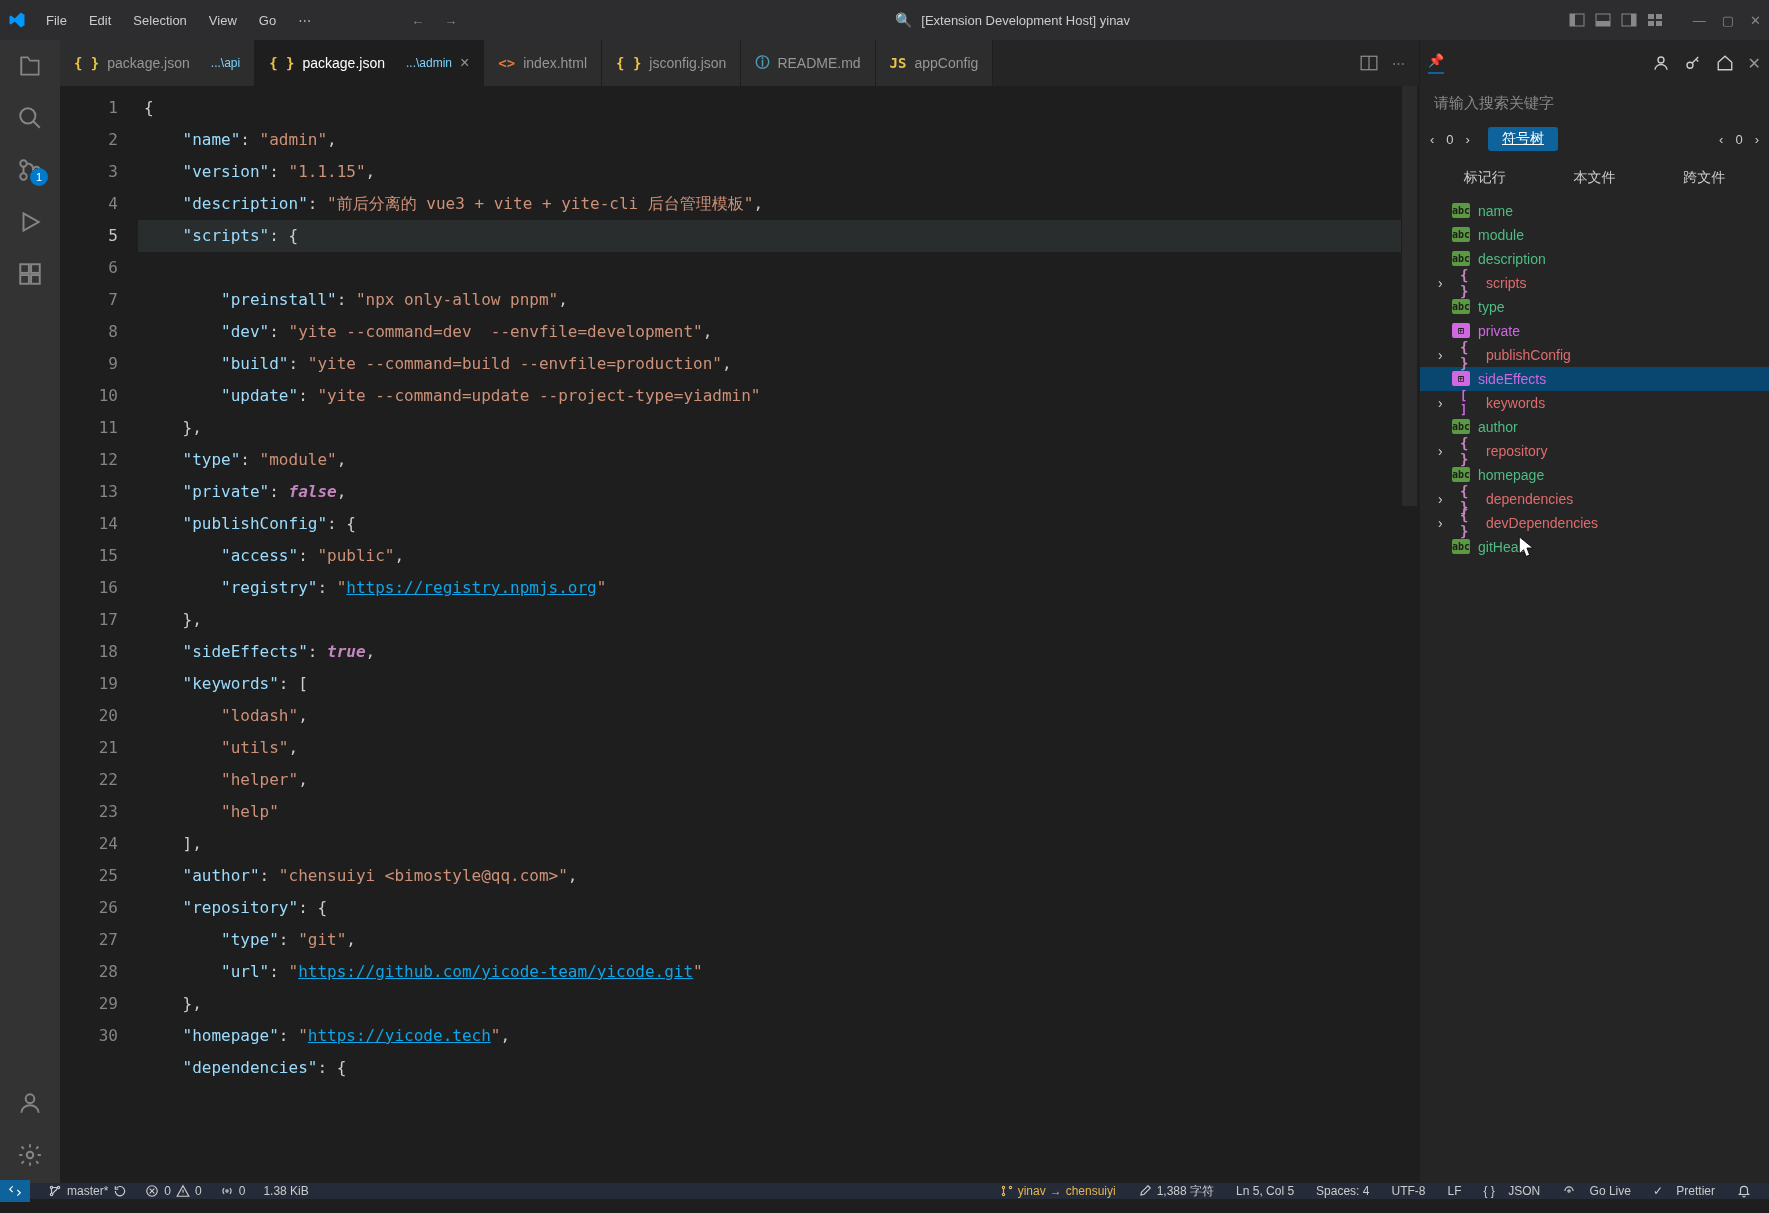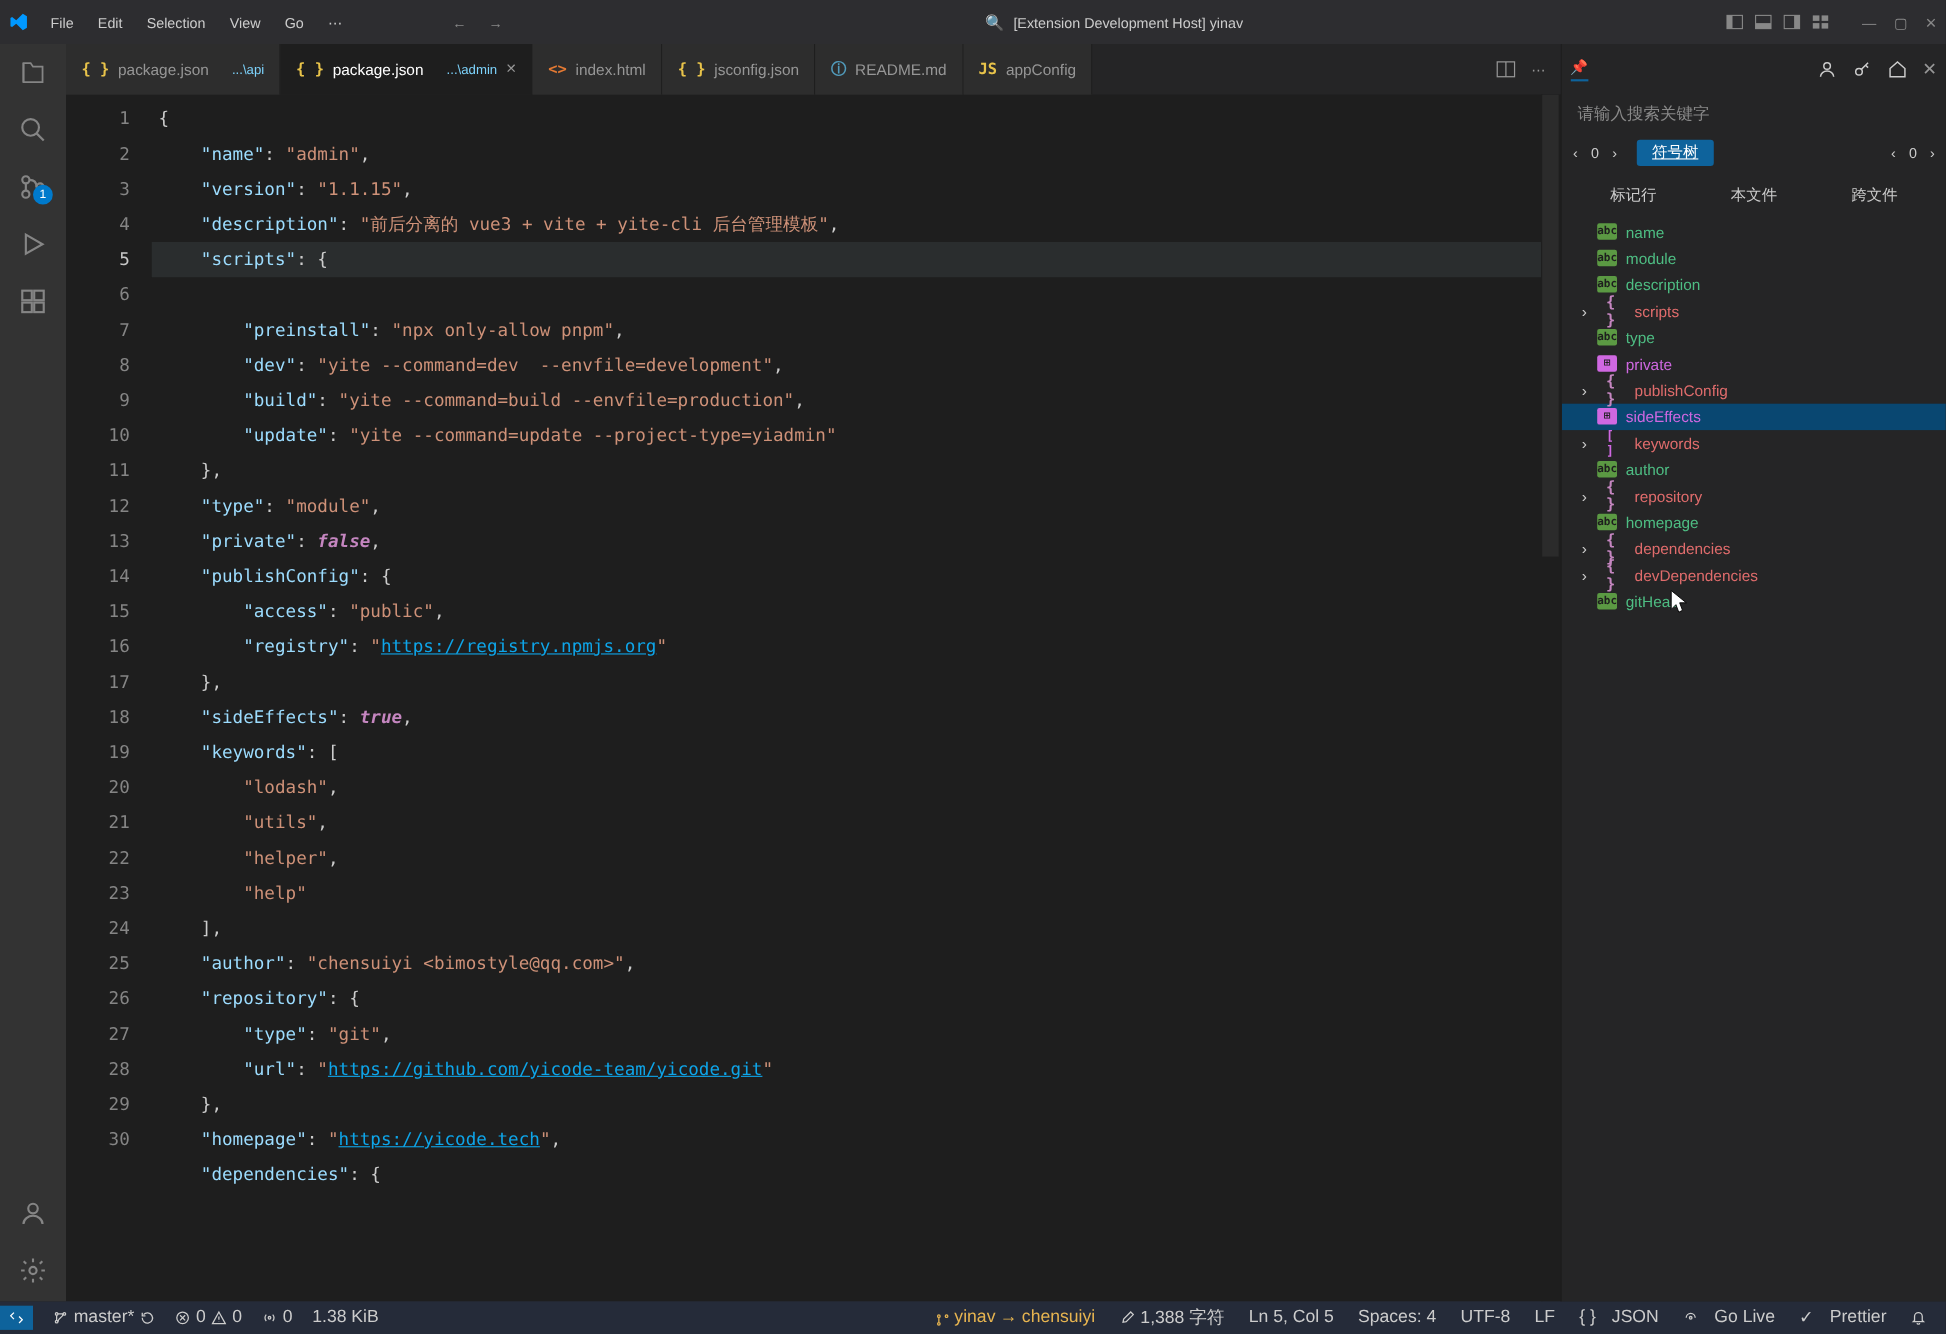--- a/index.html
+++ b/index.html
@@ -55,21 +55,21 @@
 .outline-item.selected { background: #094771; }
 .outline-item.expandable::before { content: "›"; color: #cccccc; margin-right: 4px; transform: none; display: inline-block; width: 10px; }
 .outline-item .oicon { width: 18px; height: 15px; display: inline-flex; align-items: center; justify-content: center; font-size: 10px; font-weight: bold; border-radius: 2px; font-family: monospace; }
 .oicon.abc { background: #5b9943; color: #1e1e1e; }
 .oicon.brace { color: #c586c0; background: transparent; font-size: 14px; font-weight: bold; }
 .oicon.arr { color: #cf68e1; background: transparent; font-size: 12px; }
 .oicon.bool { background: #cf68e1; color: #1e1e1e; }
 .lbl-str { color: #4ebd83; }
 .lbl-obj { color: #e06c6c; }
 .lbl-bool { color: #cf68e1; }
-.status-bar { height: 30px; background: #252b39; display: flex; align-items: center; font-size: 16px; color: #cccccc; }
+.status-bar { height: 16px; background: #252b39; display: flex; align-items: center; font-size: 12px; color: #cccccc; }
 .status-left { display: flex; align-items: center; gap: 18px; padding-left: 0; }
 .remote-badge { background: #0e639c; padding: 4px 8px; display: flex; align-items: center; }
 .status-item { display: flex; align-items: center; gap: 5px; }
 .status-right { margin-left: auto; display: flex; align-items: center; gap: 22px; padding-right: 18px; }
 .git-branch-status { color: #e6b450; display: flex; align-items: flex-end; gap: 4px; }
 svg { display: inline-block; vertical-align: middle; }
 .cursor-img { position: absolute; width: 18px; height: 24px; pointer-events: none; }
 </style>
 </head>
 <body>

